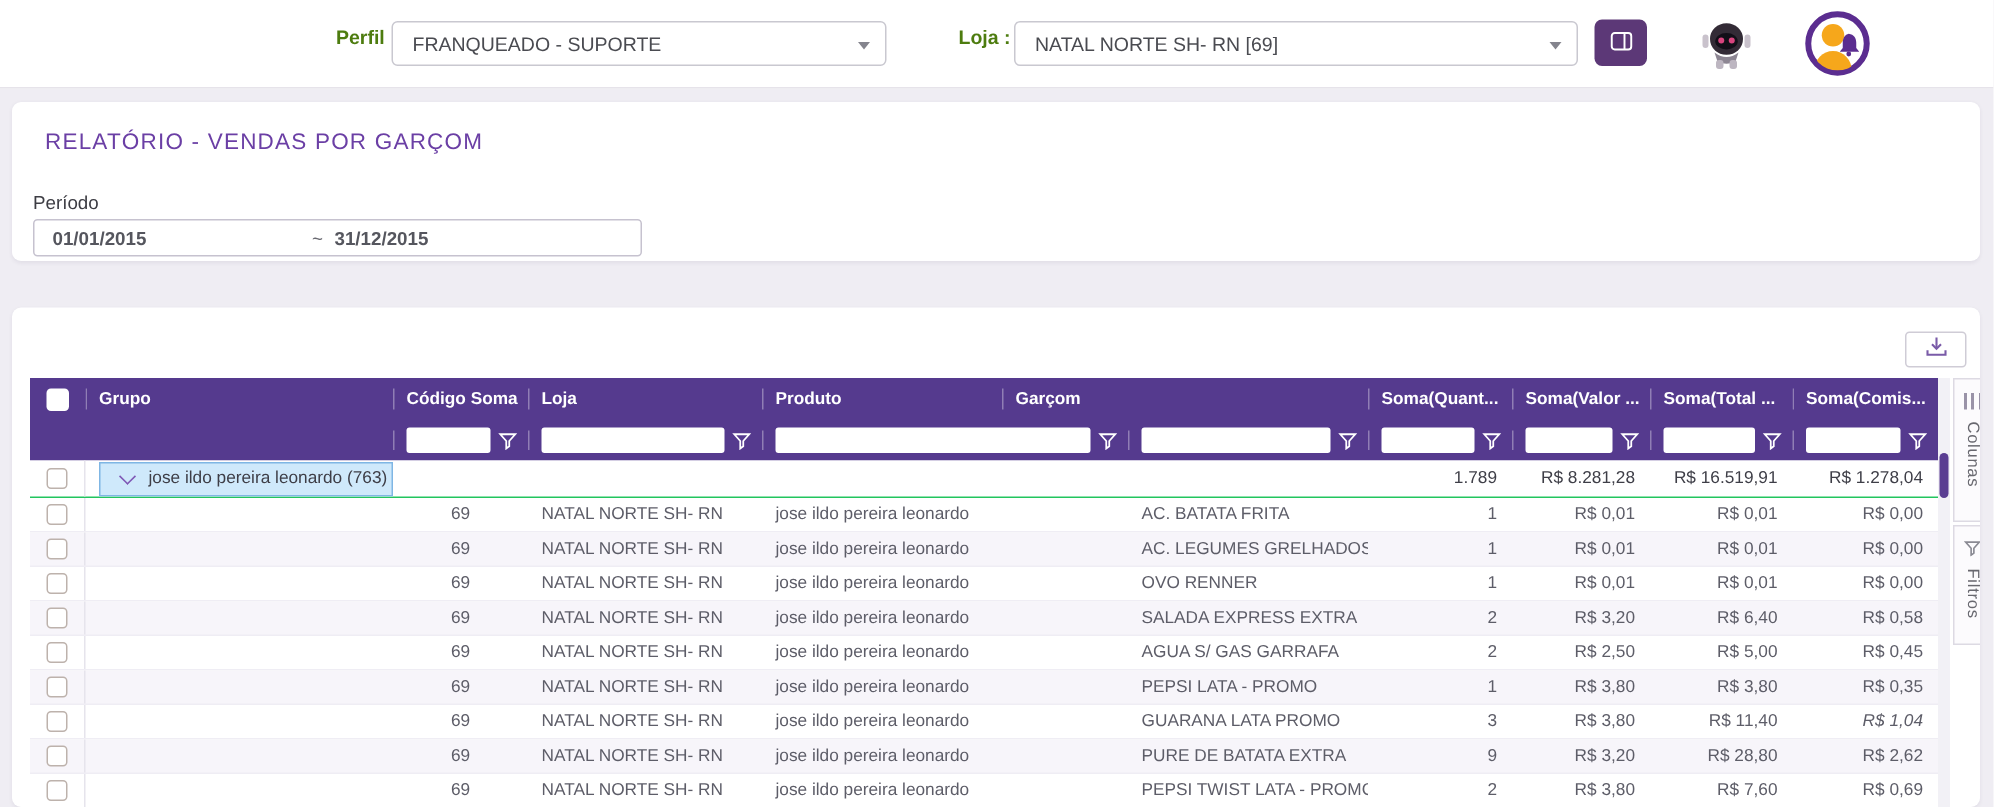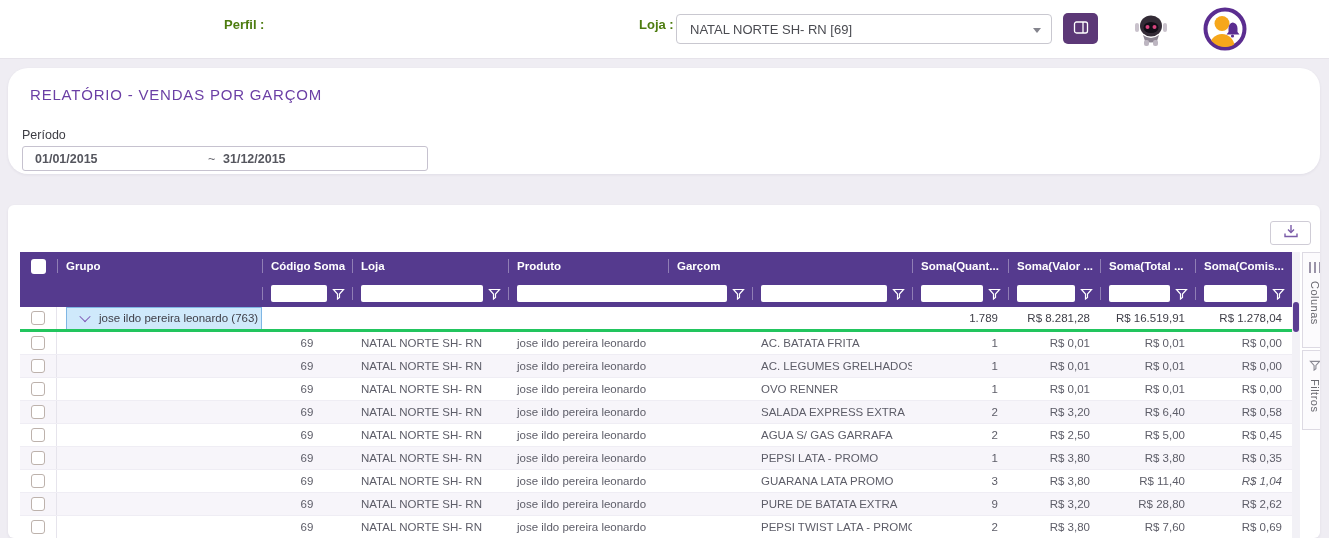--- a/index.html
+++ b/index.html
@@ -11,21 +11,21 @@
   
   .topbar{position:absolute;left:0;top:0;width:1329px;height:58px;background:#fff;border-bottom:1px solid #e6e3ea;}
   .tb-label{position:absolute;top:0;height:48px;display:flex;align-items:center;font-size:13px;color:#4d7c0f;font-weight:bold;}
   .select{position:absolute;top:14px;height:30px;box-sizing:border-box;border:1px solid #c9c8d0;border-radius:4px;background:#fff;display:flex;align-items:center;padding:0 26px 0 13px;font-size:13px;color:#4a4b51;cursor:pointer;}
   .caret{position:absolute;right:10px;top:13px;width:0;height:0;border-left:4.5px solid transparent;border-right:4.5px solid transparent;border-top:5px solid #84848d;}
   .tb-btn{position:absolute;left:1063px;top:13px;width:35px;height:31px;background:#5c3877;border-radius:5px;display:flex;align-items:center;justify-content:center;cursor:pointer;border:none;}
   .robot{position:absolute;left:1134px;top:10px;width:34px;height:38px;}
   .avatar{position:absolute;left:1203px;top:7px;width:44px;height:44px;cursor:pointer;}
   
   .card{position:absolute;background:#fff;border-radius:6px;box-shadow:0 1px 3px rgba(40,30,70,.07);}
-  #card-report{left:8px;top:68px;width:1312px;height:106px;border-radius:20px;}
+  #card-report{left:8px;top:68px;width:1312px;height:106px;}
   .report-title{position:absolute;left:22px;top:18px;font-size:15px;letter-spacing:.8px;color:#6b3fa5;}
   .period-label{position:absolute;left:14px;top:60px;font-size:12.5px;color:#3d3d44;}
   .datebox{position:absolute;left:14px;top:78px;width:406px;height:25px;box-sizing:border-box;border:1px solid #c6c2cf;border-radius:3px;background:#fff;font-size:12.5px;font-weight:bold;color:#55565e;}
   .datebox .d-from{position:absolute;left:12px;top:5px;}
   .datebox .d-sep{position:absolute;left:185px;top:5px;font-weight:normal;color:#6a6a72;}
   .datebox .d-to{position:absolute;left:200px;top:5px;}
   .consultar{position:absolute;left:439px;top:78px;width:204px;height:26px;border:none;border-radius:14px;background:linear-gradient(90deg,#f2402d,#ffae02);color:#fff;font-weight:bold;font-size:13px;font-family:"Liberation Sans",sans-serif;display:flex;align-items:center;justify-content:center;cursor:pointer;}
   #card-grid{left:8px;top:205px;width:1312px;height:333px;overflow:hidden;}
   .export-btn{position:absolute;left:1262px;top:16px;width:41px;height:24px;box-sizing:border-box;border:1px solid #cfccd6;border-radius:3px;background:#fff;display:flex;align-items:center;justify-content:center;cursor:pointer;}
   
@@ -34,21 +34,21 @@
   .g-header{height:28px;background:#553a8e;align-items:center;}
   .g-filter{height:27px;background:#553a8e;align-items:center;}
   .g-hcell,.g-fcell,.g-cell{box-sizing:border-box;flex:none;display:flex;align-items:center;position:relative;height:100%;}
   .g-hcell{padding-left:9px;color:#fff;font-size:11.5px;font-weight:bold;white-space:nowrap;overflow:hidden;cursor:pointer;}
   .g-hcell.sep::before,.g-fcell.sep::before{content:"";position:absolute;left:0;top:7px;bottom:7px;width:1px;background:rgba(255,255,255,.35);}
   .g-hcell.center{justify-content:center;padding-left:0;}
   .hcheckbox{width:15px;height:15px;background:#fff;border-radius:3px;cursor:pointer;}
   .g-fcell{padding:0 7px 0 9px;gap:5px;}
   .g-fcell input{flex:1;min-width:0;height:17px;border:none;border-radius:2px;background:#fff;outline:none;font-family:"Liberation Sans",sans-serif;font-size:11px;padding:0 4px;box-sizing:border-box;}
   .funnel{flex:none;display:flex;align-items:center;cursor:pointer;}
-  .g-group{height:25px;background:#fff;border-bottom:3px solid #22c55e;align-items:center;font-size:11.5px;color:#3e3e47;justify-content:flex-end;}
+  .g-group{height:25px;background:#fff;border-bottom:1px solid #22c55e;align-items:center;font-size:11.5px;color:#3e3e47;justify-content:flex-end;}
   .group-chip{width:100%;height:23px;box-sizing:border-box;background:#cfe9fb;border:1px solid #7fb6e4;display:flex;align-items:center;gap:10px;padding-left:14px;cursor:pointer;white-space:nowrap;overflow:hidden;}
   .chev{width:7px;height:7px;border-right:1.6px solid #7e57b5;border-bottom:1.6px solid #7e57b5;transform:rotate(45deg) translate(-1px,-1px);flex:none;}
   .g-row{height:23px;background:#fff;border-bottom:1px solid #efedf4;align-items:center;font-size:11.5px;color:#5d5d68;}
   .g-row.alt{background:#f7f5fa;}
   .g-cell{padding-left:9px;white-space:nowrap;overflow:hidden;}
   .g-cell.right{justify-content:flex-end;padding-left:0;padding-right:10px;}
   .g-cell.center{justify-content:center;padding-left:0;}
   .g-cell.selcol{justify-content:center;padding-left:0;border-right:1px solid #e6e4ec;}
   .rcheckbox{width:14px;height:14px;box-sizing:border-box;border:1px solid #bdb2ac;border-radius:3px;background:#fff;cursor:pointer;}
   
@@ -57,20 +57,24 @@
   .side-tabs{position:absolute;left:1294px;top:47px;width:26px;display:flex;flex-direction:column;gap:2px;}
   .side-tab{box-sizing:border-box;width:26px;background:#fcfbfd;border:1px solid #dddae3;display:flex;flex-direction:column;align-items:center;padding:9px 0;gap:8px;cursor:pointer;}
   .side-tab .vlabel{writing-mode:vertical-rl;font-size:11px;color:#68686f;letter-spacing:.5px;}
   .bars-icon{width:13px;height:11px;background:repeating-linear-gradient(90deg,#9a93a8 0 2px,transparent 2px 5px);}
 </style>
 </head>
 <body>
 
 <div class="topbar">
   <div class="tb-label" style="left:224px;">Perfil :</div>
+  <div class="select" style="left:261px;width:330px;">
+    <span>FRANQUEADO - SUPORTE</span>
+    <span class="caret"></span>
+  </div>
   <div class="tb-label" style="left:639px;">Loja :</div>
   <div class="select" style="left:676px;width:376px;">
     <span>NATAL NORTE SH- RN [69]</span>
     <span class="caret"></span>
   </div>
   <button class="tb-btn">
     <span>
       <svg width="16" height="15" viewBox="0 0 16 15" fill="none" stroke="#fff" stroke-width="1.3">
         <rect x="1.5" y="2" width="13" height="11" rx="2"></rect>
         <line x1="10" y1="2" x2="10" y2="13"></line>

